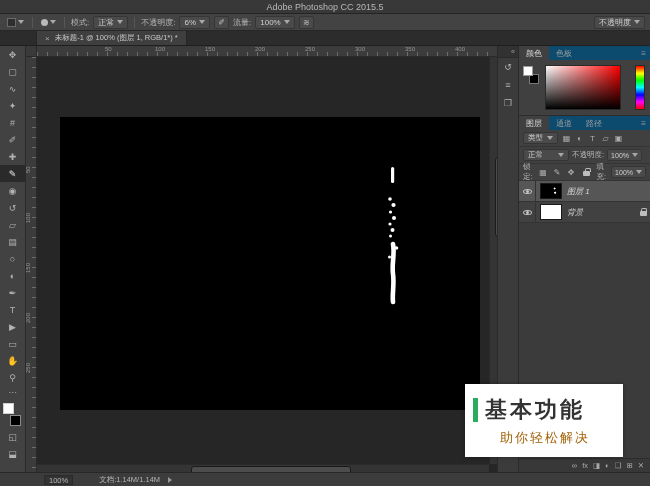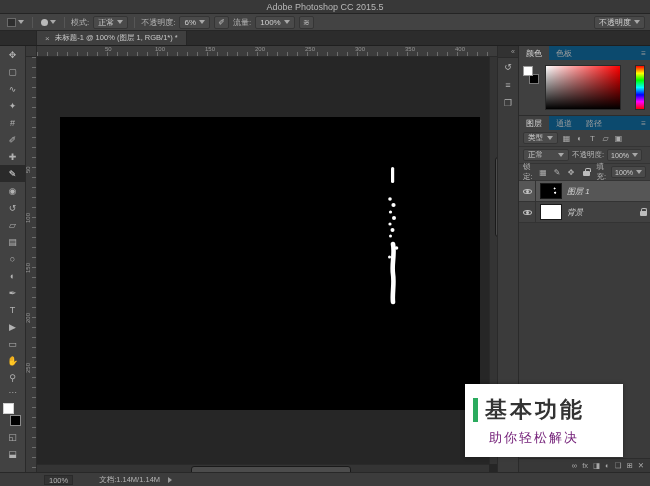--- a/index.html
+++ b/index.html
@@ -108,21 +108,21 @@
   .statusbar{position:absolute;left:0;right:0;bottom:0;height:14px;background:#3c3c3c;border-top:1px solid #282828;display:flex;align-items:center;font-size:7.5px;color:#b5b5b5;}
   .zoom-field{margin-left:44px;background:#333;border:1px solid #2a2a2a;height:10px;line-height:9px;padding:0 4px;}
   .doc-info{margin-left:26px;text-align:right;}
   .status-flyout{margin-left:8px;}
 
   
   .watermark{position:absolute;left:465px;top:384px;width:158px;height:73px;background:#fff;z-index:6;display:flex;flex-direction:column;justify-content:center;box-shadow:0 0 4px rgba(0,0,0,.35);}
   .wm-top{display:flex;align-items:center;gap:7px;padding-left:8px;}
   .wm-bar{width:5px;height:24px;display:inline-block;}
   .wm-title{font-size:22px;font-weight:bold;color:#333;letter-spacing:3px;white-space:nowrap;}
-  .wm-sub{font-size:13px;color:#701a75;letter-spacing:2px;padding-left:24px;margin-top:4px;white-space:nowrap;}
+  .wm-sub{font-size:13px;color:#a16207;letter-spacing:2px;padding-left:35px;margin-top:4px;white-space:nowrap;}
 </style>
 </head>
 <body>
 
 <div class="screen">
 
   <div class="titlebar">
     <span>Adobe Photoshop CC 2015.5</span>
   </div>
 

